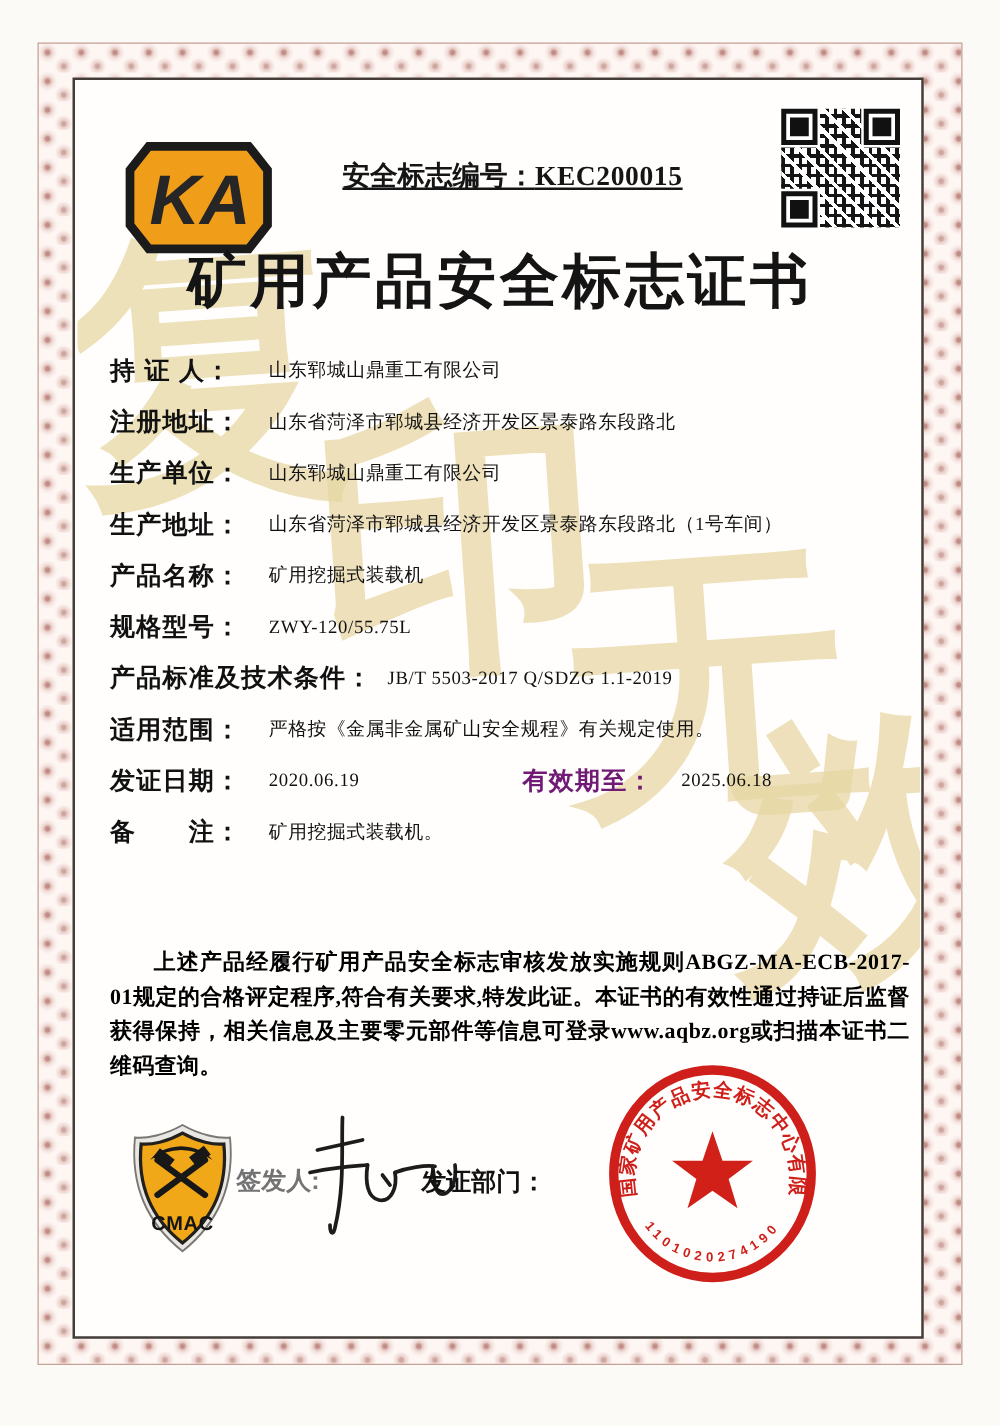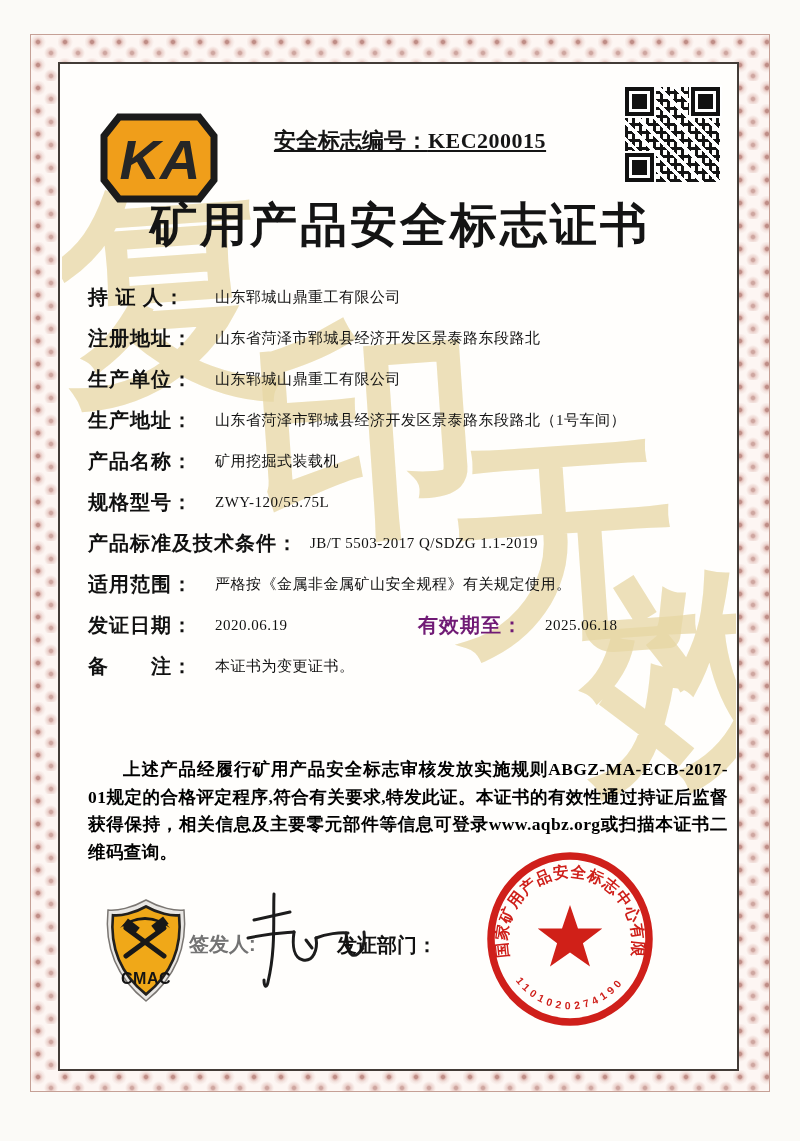--- a/index.html
+++ b/index.html
@@ -125,21 +125,21 @@
         <span class="fv">严格按《金属非金属矿山安全规程》有关规定使用。</span>
       </div>
       <div class="row daterow">
         <span class="fl">发证日期：</span>
         <span class="fv">2020.06.19</span>
         <span class="fl2">有效期至：</span>
         <span class="fv">2025.06.18</span>
       </div>
       <div class="row">
         <span class="fl">备　　注：</span>
-        <span class="fv">本证书为变更证书。</span>
+        <span class="fv">矿用挖掘式装载机。</span>
       </div>
     </div>
 
     <div class="statement">上述产品经履行矿用产品安全标志审核发放实施规则ABGZ-MA-ECB-2017-01规定的合格评定程序,符合有关要求,特发此证。本证书的有效性通过持证后监督获得保持，相关信息及主要零元部件等信息可登录www.aqbz.org或扫描本证书二维码查询。</div>
 
     <div class="cmac">
       <svg width="92" height="106" viewBox="0 0 92 106">
         <path d="M46 2 C60 10 75 13 84 12 C87 42 80 76 46 103 C12 76 5 42 8 12 C17 13 32 10 46 2 Z" fill="#e9e7e4" stroke="#7a7672" stroke-width="1.5"></path>
         <path d="M46 2 C60 10 75 13 84 12 C87 42 80 76 46 103 C12 76 5 42 8 12 C17 13 32 10 46 2 Z" transform="translate(46,52) scale(0.87) translate(-46,-52)" fill="#f0a818" stroke="#22201d" stroke-width="3"></path>
         <g stroke="#181818" stroke-width="5" stroke-linecap="round">

